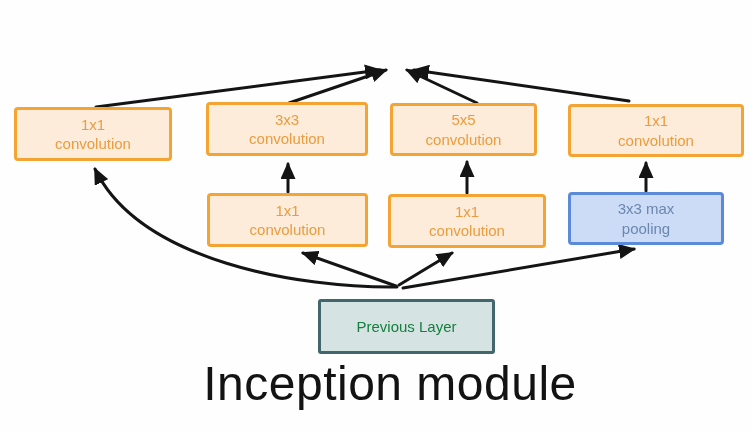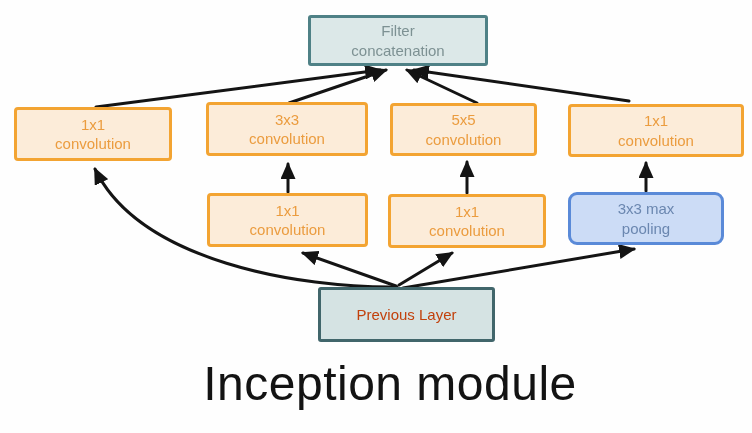--- a/index.html
+++ b/index.html
@@ -23,23 +23,23 @@
     display: flex;
     align-items: center;
     justify-content: center;
     text-align: center;
     white-space: pre-line;
     font-size: 15px;
     line-height: 1.28;
     border-radius: 3px;
   }
   .teal   { background: #dce8e8; border: 3px solid #4f8186; color: #7d9193; }
-  .teal2  { background: #d5e3e3; border: 3px solid #41666b; color: #c2410c; }
+  .teal2  { background: #d5e3e3; border: 3px solid #41666b; color: #15803d; margin-top: 12px; }
   .orange { background: #fcecd9; border: 3px solid #f3a432; color: #eb9c3f; border-radius: 4px; }
-  .blue   { background: #ccdcf6; border: 3px solid #5a8ad8; color: #6b87b0; border-radius: 9px; }
+  .blue   { background: #ccdcf6; border: 3px solid #5a8ad8; color: #6b87b0; border-radius: 4px; }
 
   .n-concat   { left: 308px; top: 15px;  width: 180px; height: 51px; }
   .n-c1a      { left: 14px;  top: 107px; width: 158px; height: 54px; }
   .n-c3       { left: 206px; top: 102px; width: 162px; height: 54px; }
   .n-c5       { left: 390px; top: 103px; width: 147px; height: 53px; }
   .n-c1d      { left: 568px; top: 104px; width: 176px; height: 53px; }
   .n-c1b      { left: 207px; top: 193px; width: 161px; height: 54px; }
   .n-c1c      { left: 388px; top: 194px; width: 158px; height: 54px; }
   .n-pool     { left: 568px; top: 192px; width: 156px; height: 53px; }
   .n-prev     { left: 318px; top: 287px; width: 177px; height: 55px; }
@@ -77,22 +77,20 @@
       <path d="M 467 193 L 467 162" marker-end="url(#ah)"></path>
       <path d="M 646 191 L 646 163" marker-end="url(#ah)"></path>
 
       <path d="M 397 287 C 300 288 140 262 95 169" marker-end="url(#ah)"></path>
       <path d="M 396 286 L 303 253" marker-end="url(#ah)"></path>
       <path d="M 399 285 L 452 253" marker-end="url(#ah)"></path>
       <path d="M 403 288 L 634 249" marker-end="url(#ah)"></path>
     </g>
   </svg>
 
-  <div class="node teal n-concat">Filter
-concatenation</div>
 
   <div class="node orange n-c1a">1x1
 convolution</div>
   <div class="node orange n-c3">3x3
 convolution</div>
   <div class="node orange n-c5">5x5
 convolution</div>
   <div class="node orange n-c1d">1x1
 convolution</div>
 

